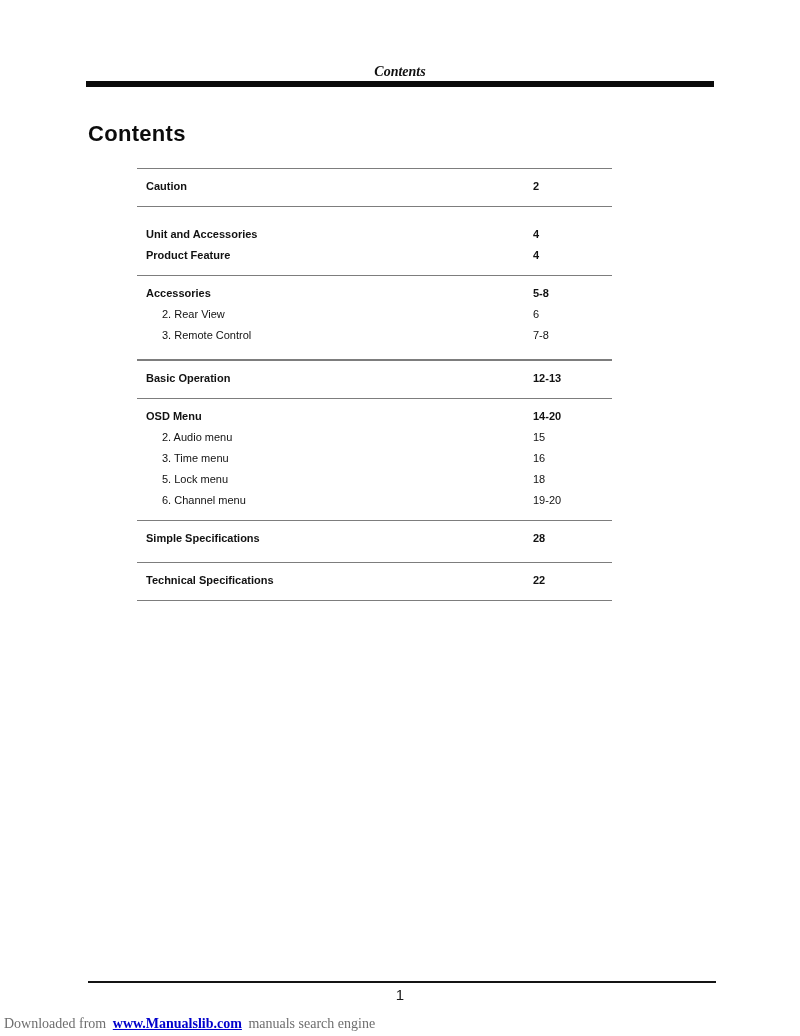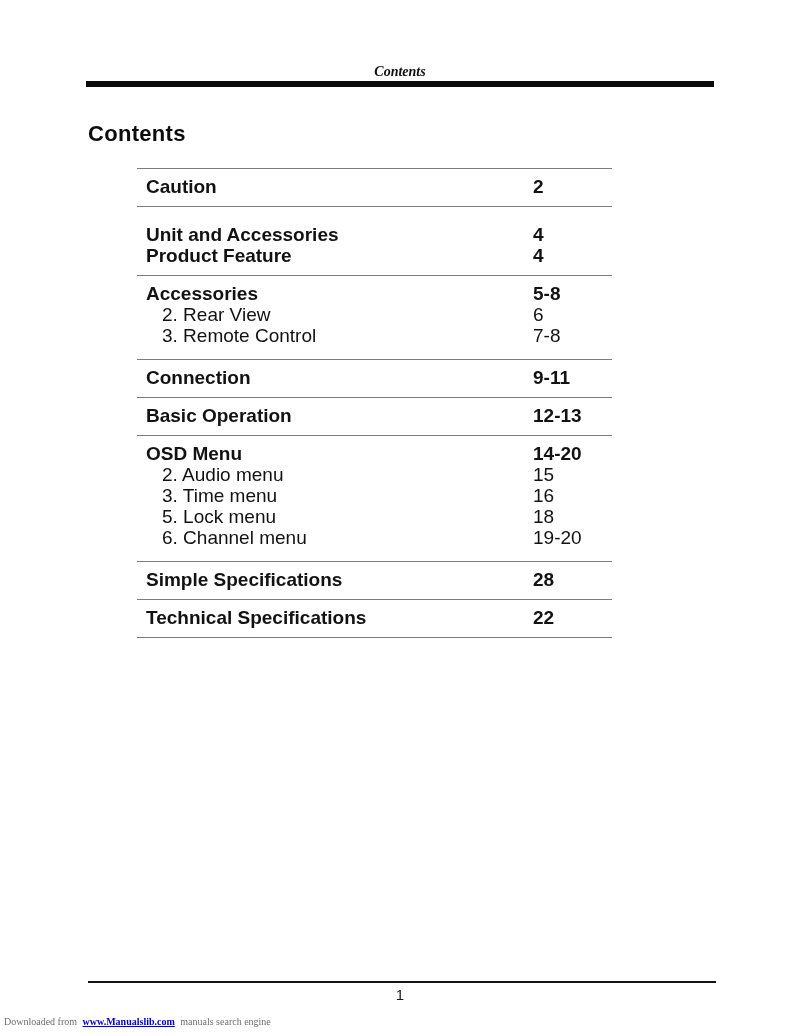--- a/index.html
+++ b/index.html
@@ -66,21 +66,21 @@
     padding: 7px 0 9px 0;
   }
   .toc section.toc-group:nth-of-type(2) { padding-top: 17px; }
   .toc section.toc-group:nth-of-type(3),
   .toc section.toc-group:nth-of-type(6) { padding-bottom: 13px; }
 
   .toc-row {
     position: relative;
     height: 21px;
     line-height: 21px;
-    font-size: 19px;
+    font-size: 11px;
     color: #121212;
   }
   .toc-row .toc-label {
     display: inline-block;
     padding-left: 9px;
     white-space: nowrap;
   }
   .toc-row.bold .toc-label,
   .toc-row.bold .toc-page {
     font-weight: 700;
@@ -114,21 +114,21 @@
     font-size: 15px;
     color: #1a1a1a;
   }
 
   
   .watermark {
     position: absolute;
     top: 1016px;
     left: 4px;
     font-family: "Liberation Serif", serif;
-    font-size: 10px;
+    font-size: 14px;
     color: #6e6e6e;
     white-space: nowrap;
   }
   .watermark a {
     color: #0000cc;
     font-weight: 700;
     text-decoration: underline;
     margin: 0 3px;
   }
 </style>
@@ -151,23 +151,20 @@
       <div class="toc-row bold"><span class="toc-label">Unit and Accessories</span><span class="toc-page">4</span></div>
       <div class="toc-row bold"><span class="toc-label">Product Feature</span><span class="toc-page">4</span></div>
     </section>
     <hr class="divider">
     <section class="toc-group">
       <div class="toc-row bold"><span class="toc-label">Accessories</span><span class="toc-page">5-8</span></div>
       <div class="toc-row indent"><span class="toc-label">2. Rear View</span><span class="toc-page">6</span></div>
       <div class="toc-row indent"><span class="toc-label">3. Remote Control</span><span class="toc-page">7-8</span></div>
     </section>
     <hr class="divider">
-    <section class="toc-group">
-      <div class="toc-row bold"><span class="toc-label">Connection</span><span class="toc-page">9-11</span></div>
-    </section>
     <hr class="divider">
     <section class="toc-group">
       <div class="toc-row bold"><span class="toc-label">Basic Operation</span><span class="toc-page">12-13</span></div>
     </section>
     <hr class="divider">
     <section class="toc-group">
       <div class="toc-row bold"><span class="toc-label">OSD Menu</span><span class="toc-page">14-20</span></div>
       <div class="toc-row indent"><span class="toc-label">2. Audio menu</span><span class="toc-page">15</span></div>
       <div class="toc-row indent"><span class="toc-label">3. Time menu</span><span class="toc-page">16</span></div>
       <div class="toc-row indent"><span class="toc-label">5. Lock menu</span><span class="toc-page">18</span></div>

